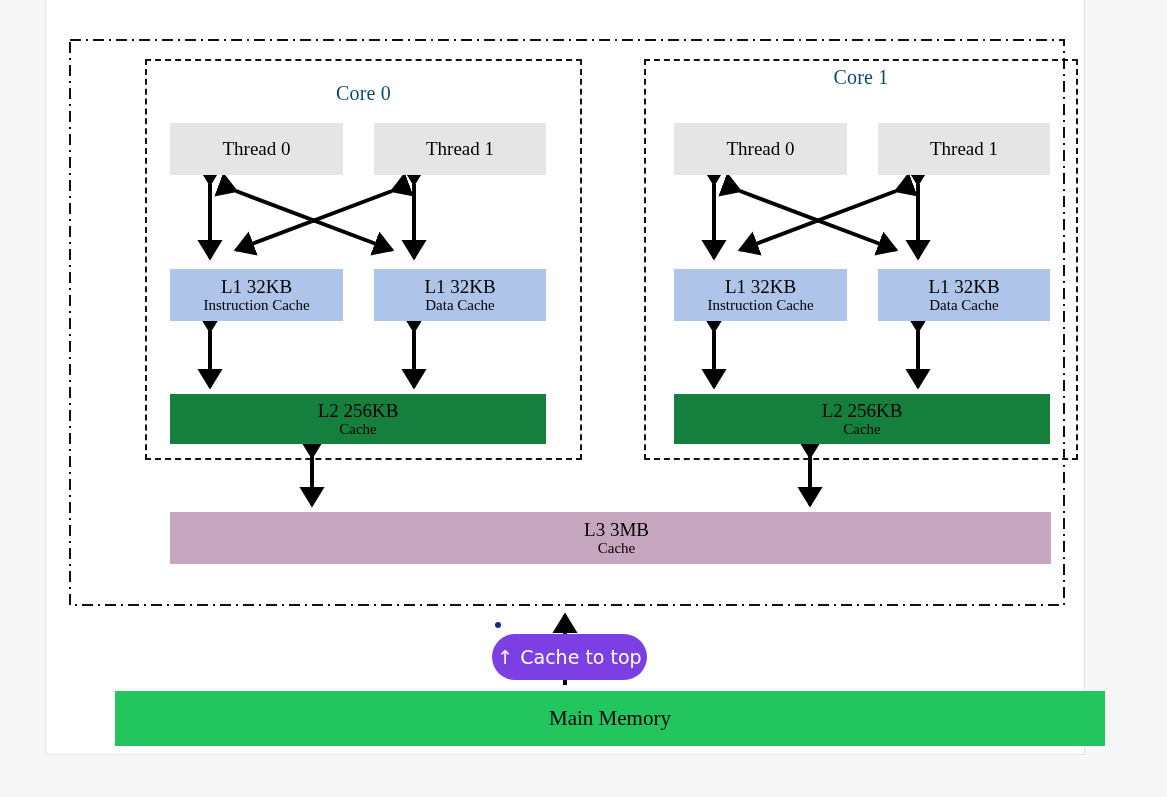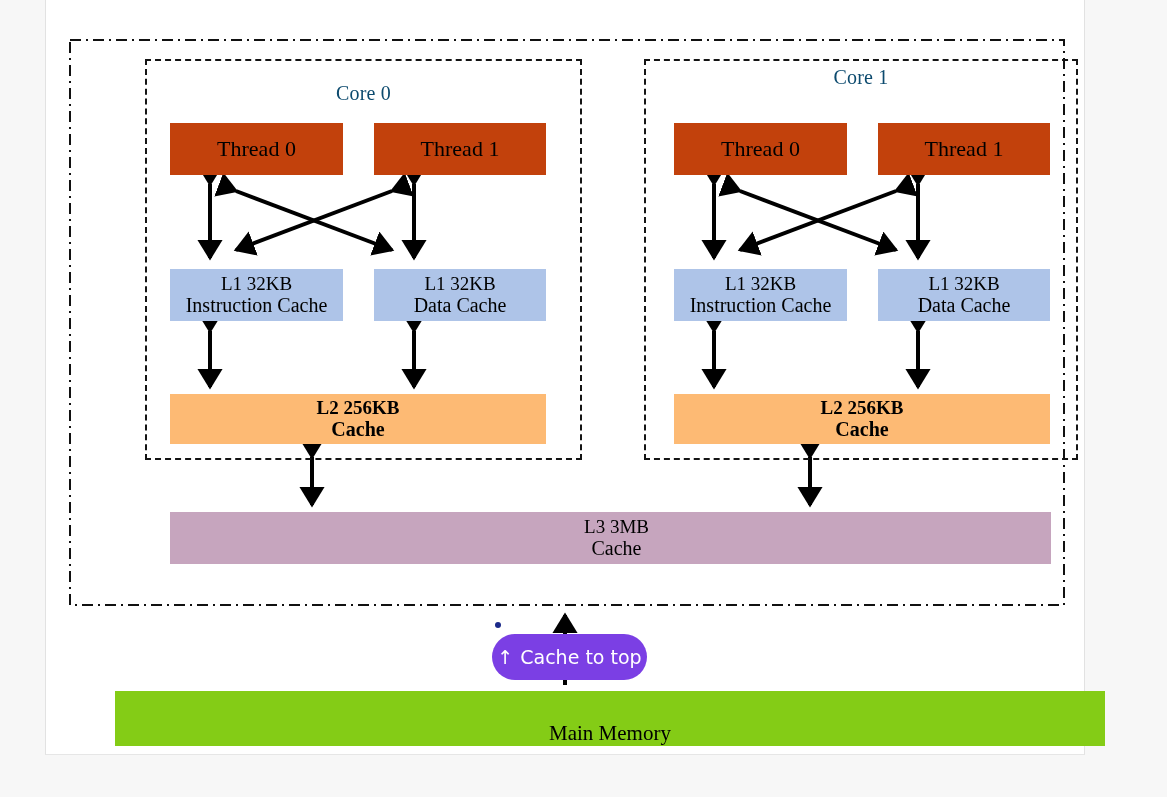--- a/index.html
+++ b/index.html
@@ -58,27 +58,27 @@
     box-sizing: border-box;
     display: flex;
     flex-direction: column;
     align-items: center;
     justify-content: center;
     color: #000000;
     text-align: center;
     line-height: 1.12;
   }
   .blk .l1 { font-size: 19px; }
-  .blk .l2 { font-size: 20px; }
-
-  .thread-blk { background: #c2410c; font-size: 22px; }
+  .blk .l2 { font-size: 15px; }
+
+  .thread-blk { background: #e5e5e5; font-size: 19px; }
   .l1-blk     { background: #aec4e8; }
-  .l2-blk     { background: #fdba74; font-weight: bold; }
+  .l2-blk     { background: #15803d; }
   .l3-blk     { background: #c6a5be; }
-  .mm-blk     { background: #84cc16; font-size: 21px; justify-content: flex-end; }
+  .mm-blk     { background: #22c55e; font-size: 21px; }
 
   
   #c0-t0 { left: 124px; top: 123px; width: 173px; height: 52px; }
   #c0-t1 { left: 328px; top: 123px; width: 172px; height: 52px; }
   #c0-l1i{ left: 124px; top: 269px; width: 173px; height: 52px; }
   #c0-l1d{ left: 328px; top: 269px; width: 172px; height: 52px; }
   #c0-l2 { left: 124px; top: 394px; width: 376px; height: 50px; }
 
   
   #c1-t0 { left: 628px; top: 123px; width: 173px; height: 52px; }

